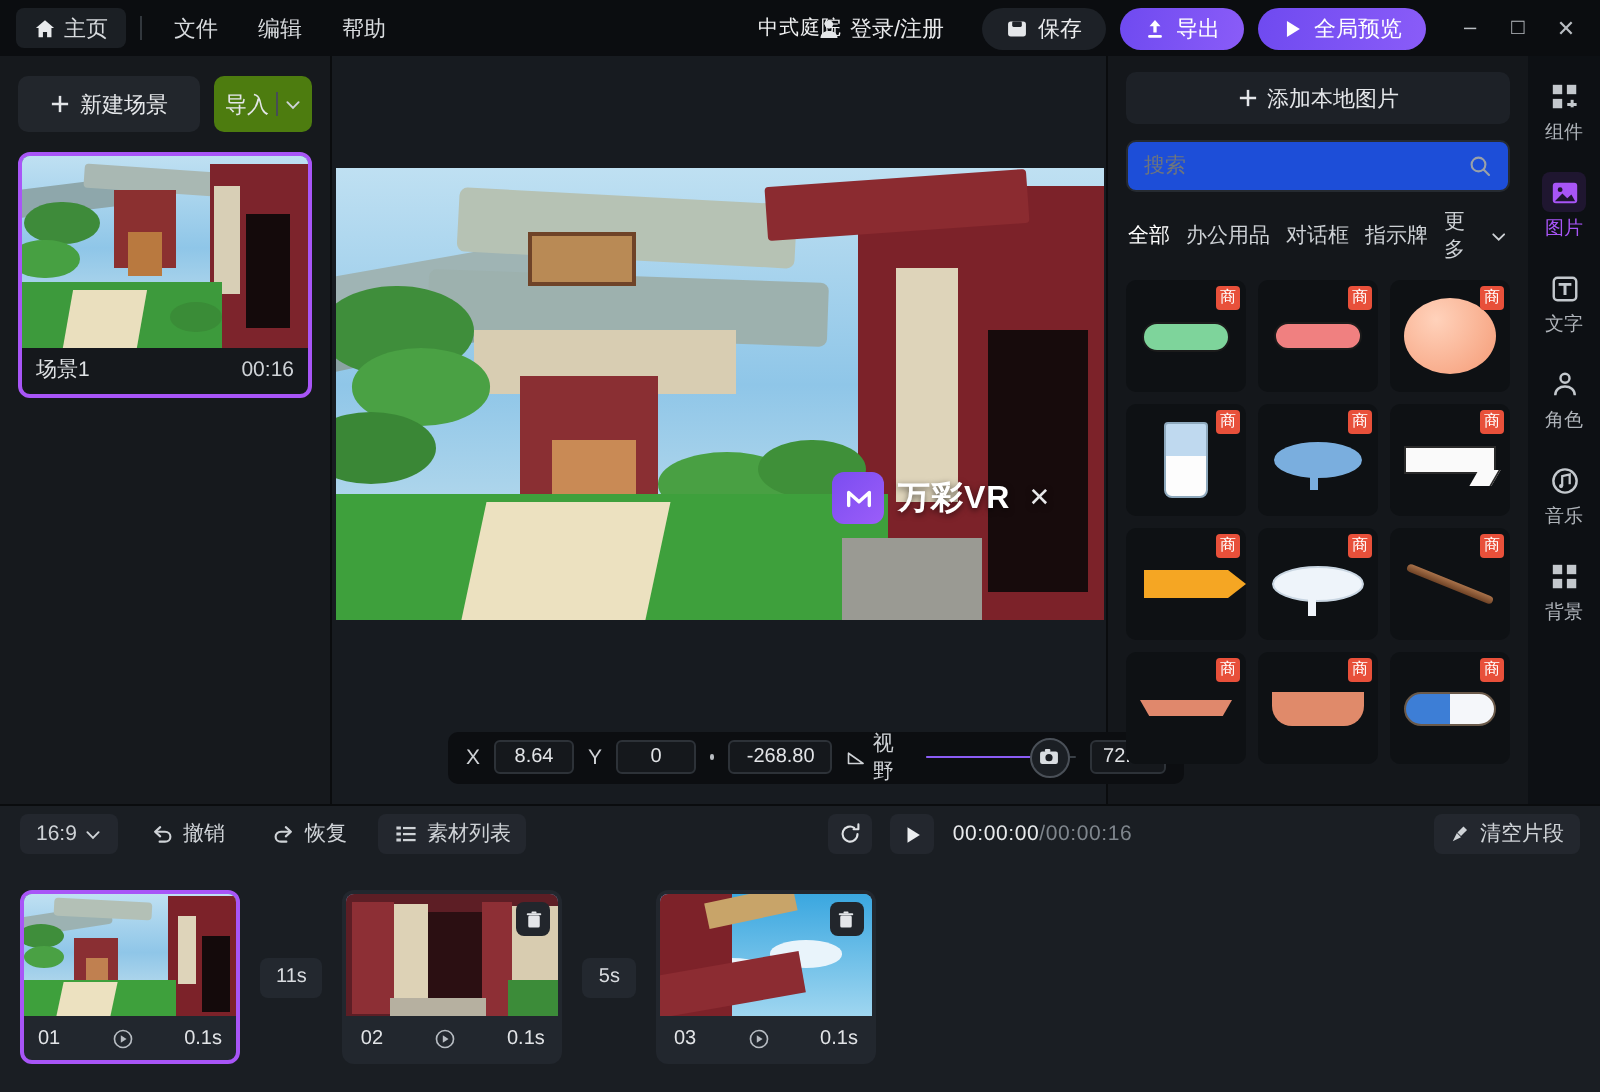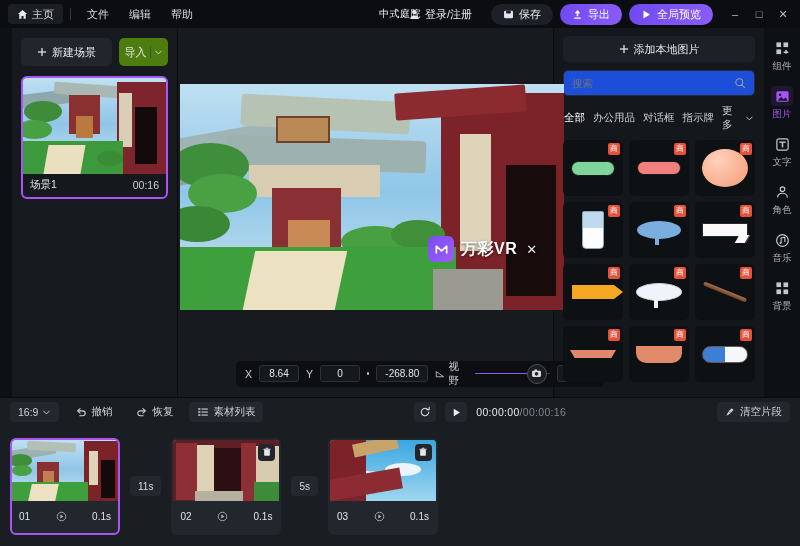--- a/index.html
+++ b/index.html
@@ -47,21 +47,21 @@
     color:#fff; box-shadow:0 0 0 0 rgba(0,0,0,0);
   }
   .pill svg { display:block; }
   .wctrls { display:flex; align-items:center; gap:2px; margin-left:4px; }
   .wbtn {
     width:22px; height:20px; display:flex; align-items:center; justify-content:center;
     color:#b9bdc2; border-radius:3px; font-size:11px; cursor:default;
   }
 
   
-  .body-row { flex:1 1 auto; display:flex; min-height:0; background:#0d1014;padding-left:12px; }
+  .body-row { flex:1 1 auto; display:flex; min-height:0; background:#0d1014; }
 
   
   .scenes {
     width:166px; flex:0 0 166px;
     background:#16191d; border-right:1px solid #0a0c0e;
     padding:10px 9px; display:flex; flex-direction:column; gap:10px;
   }
   .scene-top { display:flex; gap:7px; }
   .btn-new {
     flex:1 1 auto; height:28px; border-radius:5px; background:#22262c;
@@ -222,21 +222,21 @@
     width:110px; flex:0 0 110px; border-radius:6px; background:#22272e;
     border:2px solid transparent; overflow:hidden; position:relative; cursor:default;
   }
   .clip.selected { border-color:#a855f7; }
   .clip-thumb { height:61px; position:relative; overflow:hidden; background:#6ea7d0; }
   .clip-del {
     position:absolute; right:4px; top:4px; width:17px; height:17px; border-radius:4px;
     background:#22262c; display:flex; align-items:center; justify-content:center; cursor:default;
   }
   .clip-meta {
-    height:32px; display:flex; align-items:center; justify-content:space-between;
+    height:22px; display:flex; align-items:center; justify-content:space-between;
     padding:0 7px; font-size:10px; color:#e2e4e7;
   }
   .gap-lbl {
     flex:0 0 auto; margin:0 10px; height:20px; padding:0 8px; border-radius:4px;
     background:#23282f; font-size:10px; color:#d9dce0;
     display:flex; align-items:center; justify-content:center; cursor:default; align-self:center;
   }
   .addshot {
     width:110px; flex:0 0 110px; height:85px; margin-left:10px; border-radius:6px;
     background:#2a3038; display:flex; flex-direction:column; align-items:center;

